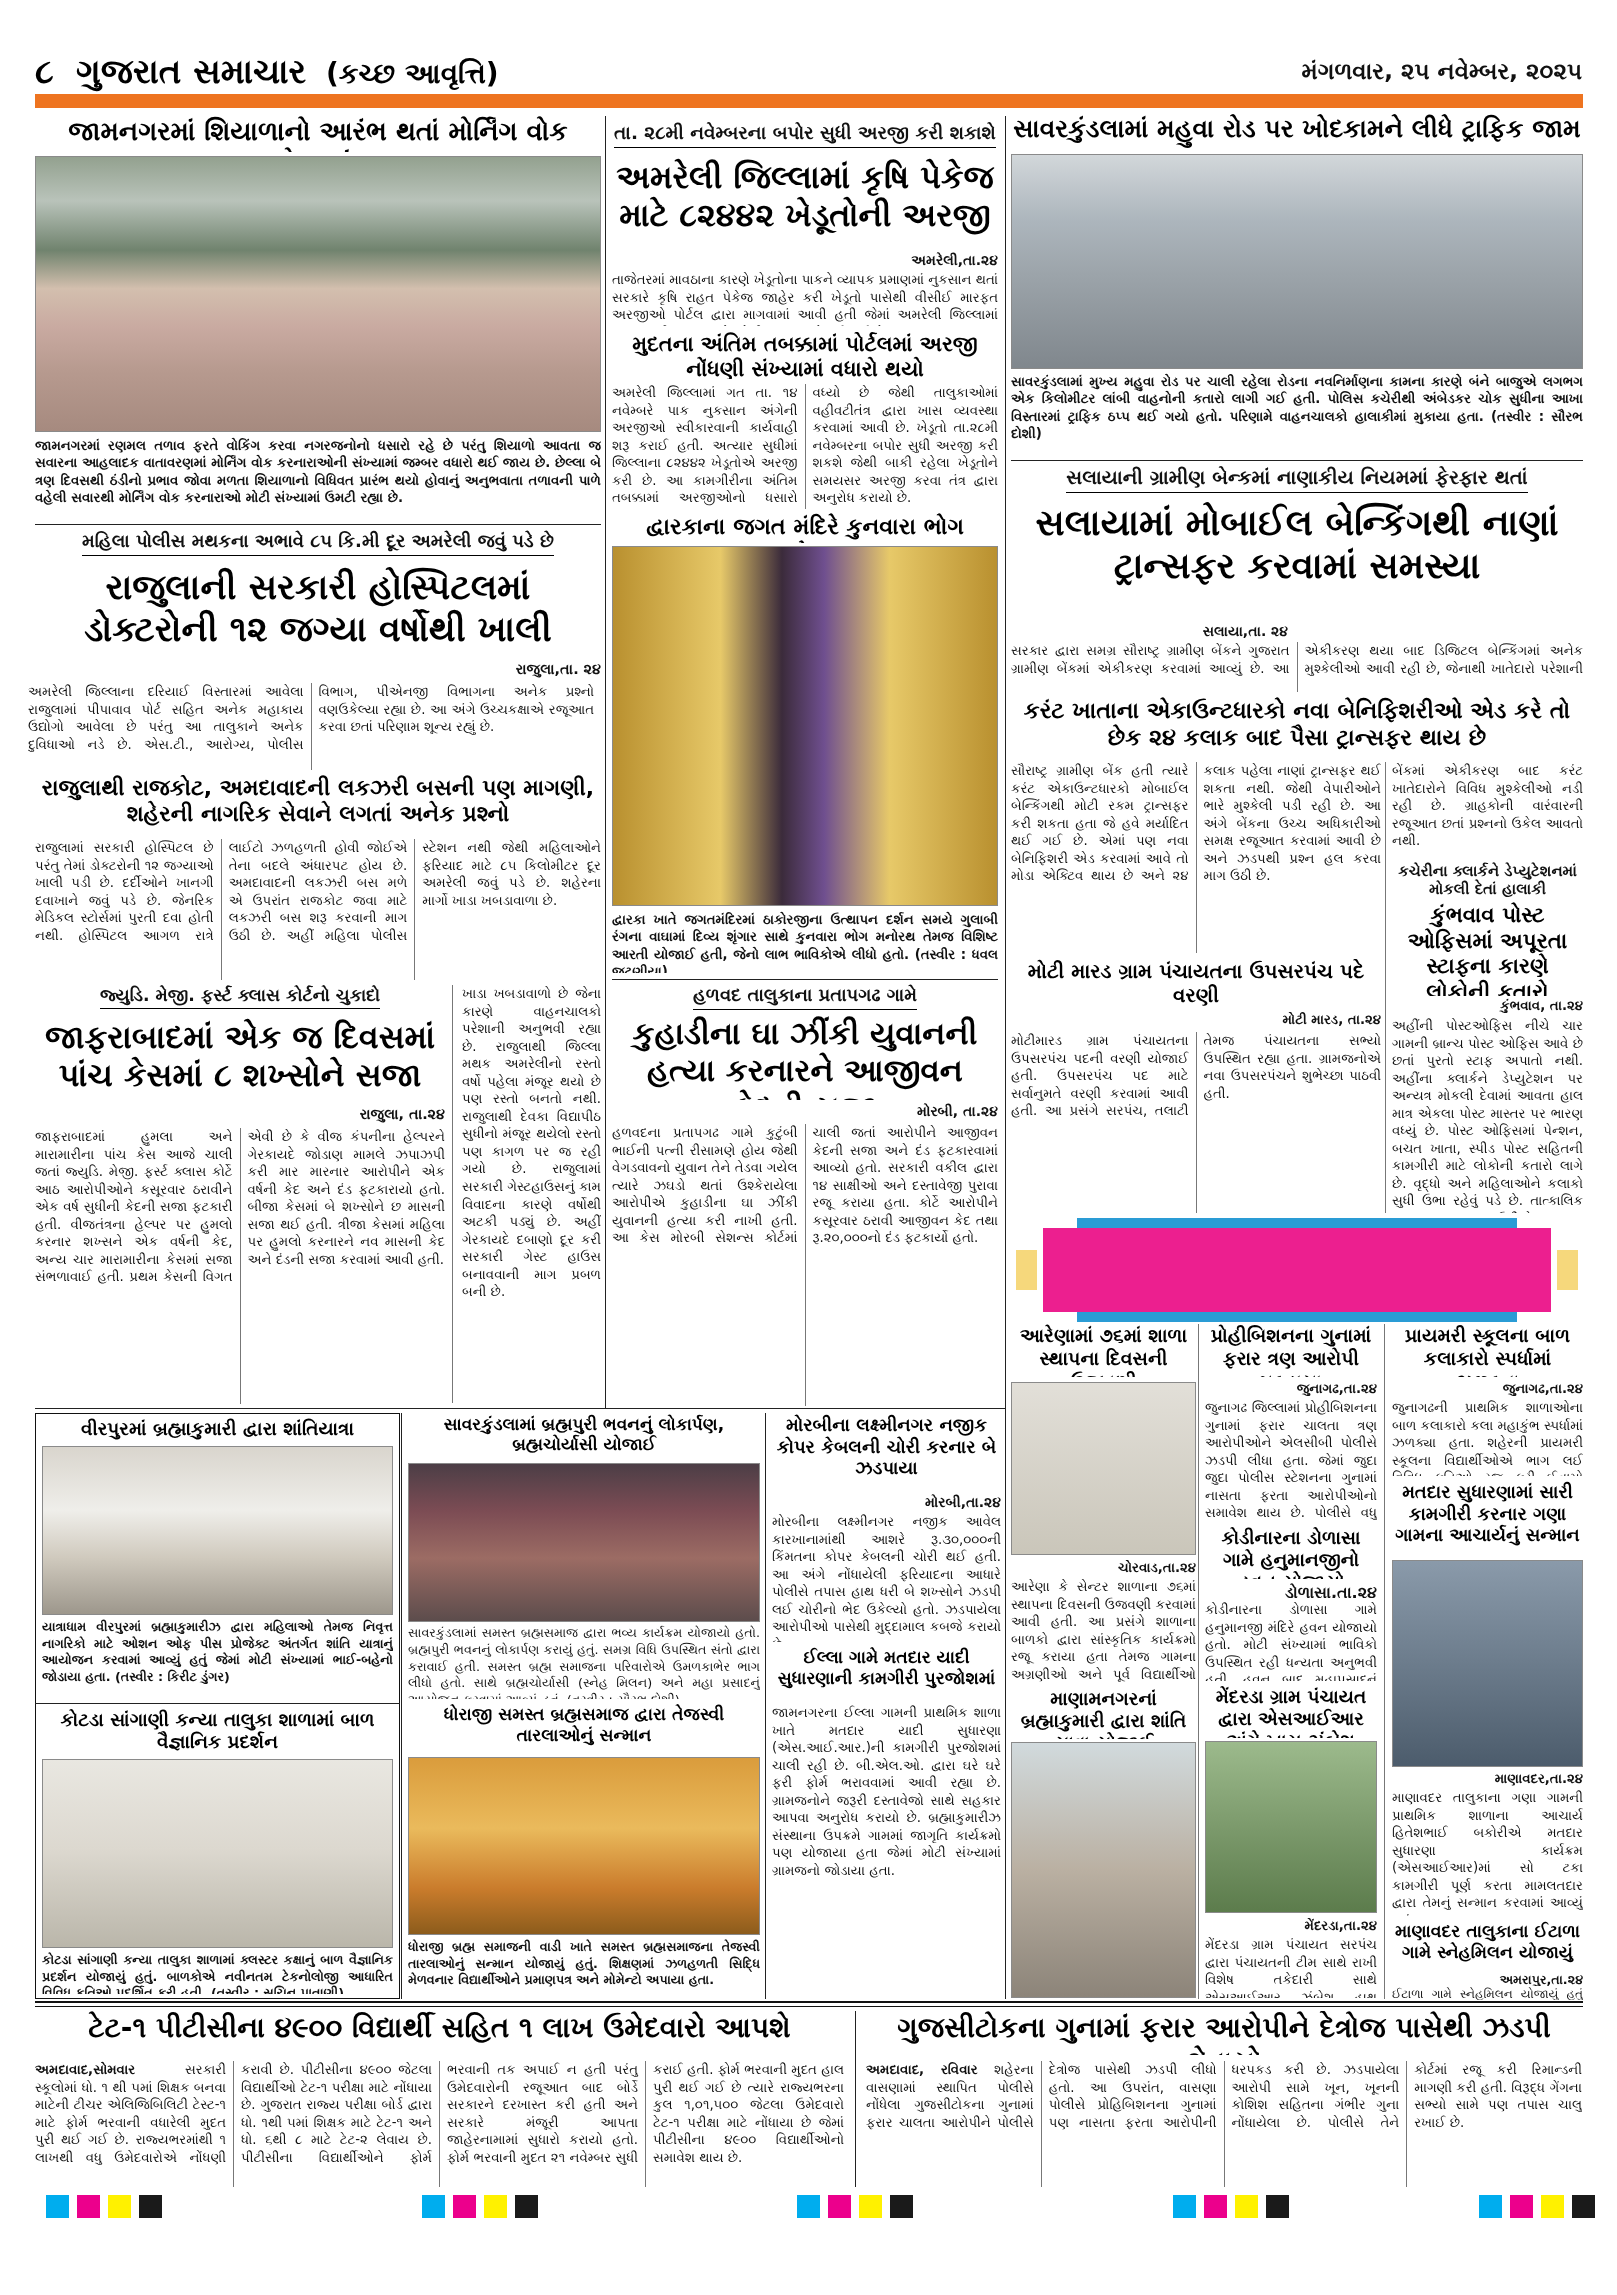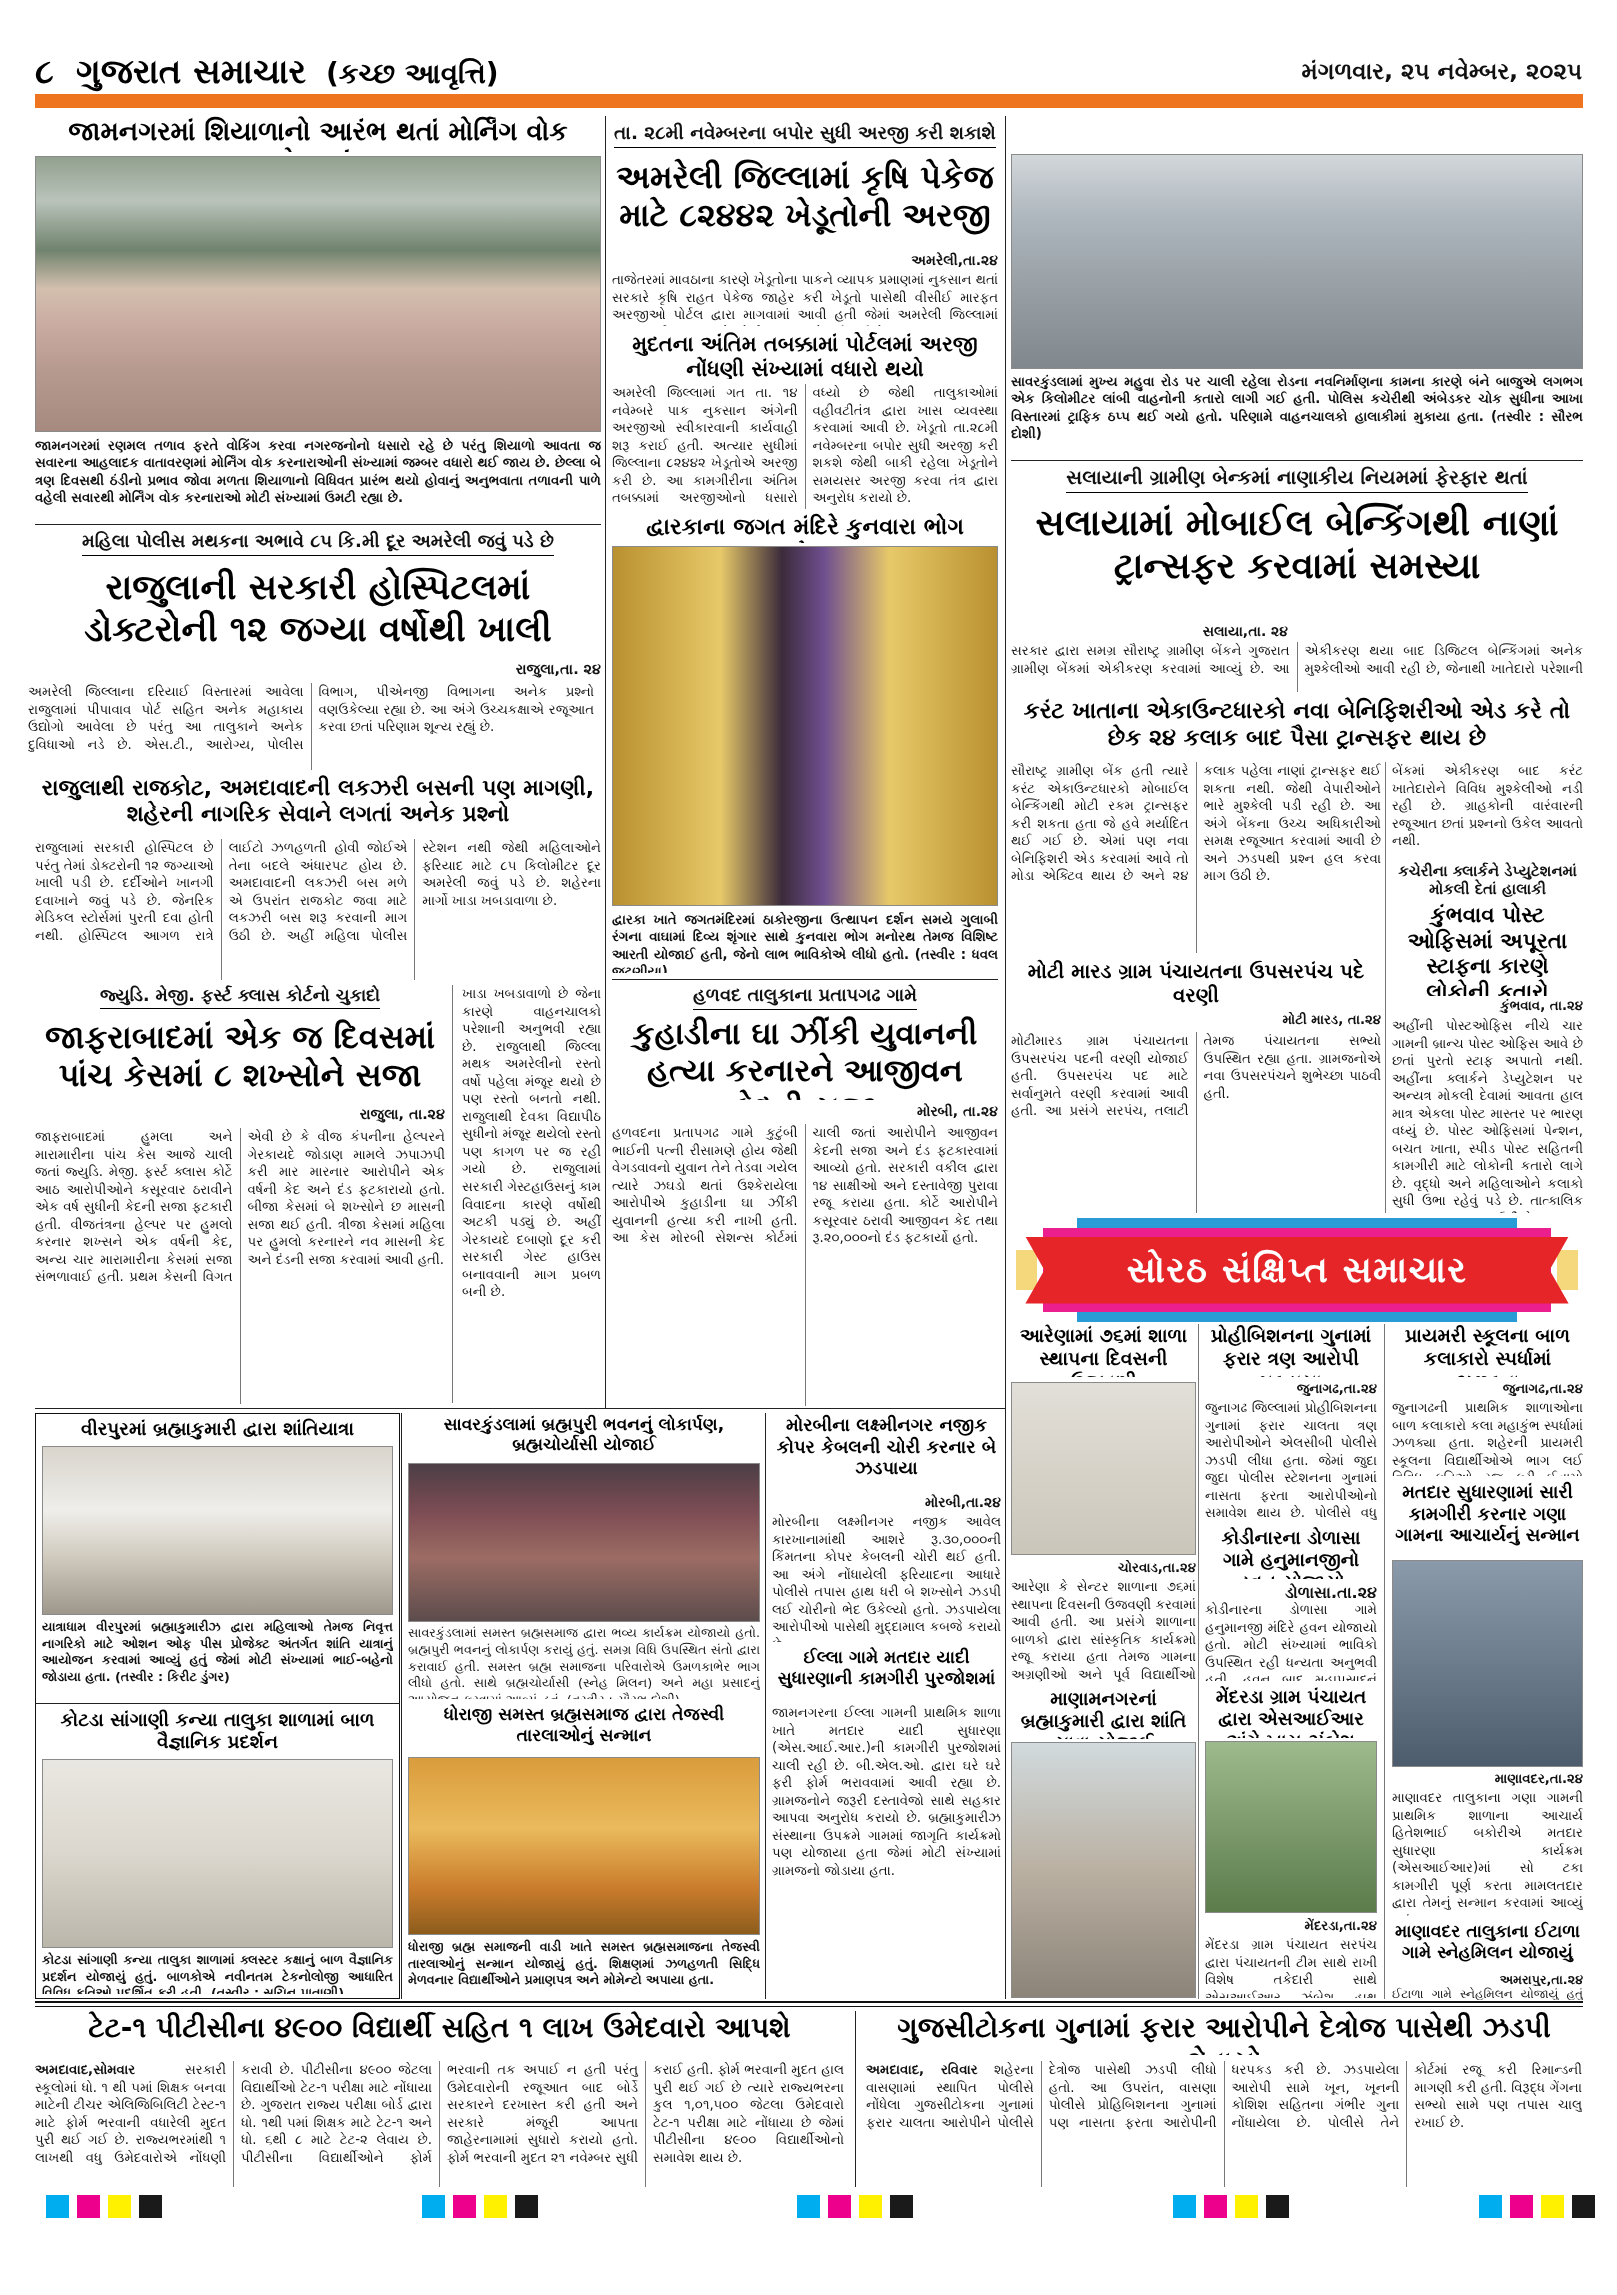--- a/index.html
+++ b/index.html
@@ -101,20 +101,21 @@
   <div class="abs photo" style="left:612px;top:546px;width:386px;height:360px;background:
       linear-gradient(90deg,#b9902f 0%,#e7c969 28%,#3b2b3b 44%,#6f4f8f 55%,#e7c969 72%,#b9902f 100%);"></div>
   <div class="abs cap" style="left:612px;top:911px;width:386px;height:62px;font-size:13.3px;">દ્વારકા ખાતે જગતમંદિરમાં ઠાકોરજીના ઉત્થાપન દર્શન સમયે ગુલાબી રંગના વાઘામાં દિવ્ય શૃંગાર સાથે કુનવારા ભોગ મનોરથ તેમજ વિશિષ્ટ આરતી યોજાઈ હતી, જેનો લાભ ભાવિકોએ લીધો હતો. (તસ્વીર : ધવલ જટણીયા)</div>
   <div class="abs hline" style="left:612px;top:979px;width:386px;"></div>
 
   <div class="abs kicker" style="left:612px;top:984px;width:386px;height:28px;font-size:18px;"><span>હળવદ તાલુકાના પ્રતાપગઢ ગામે</span></div>
   <div class="abs hl" style="left:612px;top:1015px;width:386px;height:85px;font-size:31px;">કુહાડીના ઘા ઝીંકી યુવાનની હત્યા કરનારને આજીવન કેદની સજા</div>
   <div class="abs dateline" style="left:612px;top:1103px;width:386px;height:16px;font-size:14px;">મોરબી, તા.૨૪</div>
   <div class="abs body c2" style="left:612px;top:1124px;width:386px;height:282px;font-size:13.3px;">હળવદના પ્રતાપગઢ ગામે કુટુંબી ભાઈની પત્ની રીસામણે હોય જેથી વેગડવાવનો યુવાન તેને તેડવા ગયેલ ત્યારે ઝઘડો થતાં ઉશ્કેરાયેલા આરોપીએ કુહાડીના ઘા ઝીંકી યુવાનની હત્યા કરી નાખી હતી. આ કેસ મોરબી સેશન્સ કોર્ટમાં ચાલી જતાં આરોપીને આજીવન કેદની સજા અને દંડ ફટકારવામાં આવ્યો હતો. સરકારી વકીલ દ્વારા ૧૪ સાક્ષીઓ અને દસ્તાવેજી પુરાવા રજૂ કરાયા હતા. કોર્ટે આરોપીને કસૂરવાર ઠરાવી આજીવન કેદ તથા રૂ.૨૦,૦૦૦નો દંડ ફટકાર્યો હતો.</div>
 
+  <div class="abs hl" style="left:1011px;top:114px;width:572px;height:35px;font-size:25px;">સાવરકુંડલામાં મહુવા રોડ પર ખોદકામને લીધે ટ્રાફિક જામ</div>
   <div class="abs photo" style="left:1011px;top:154px;width:572px;height:215px;background:
       linear-gradient(180deg,#d2d7da 0%,#adb6bd 30%,#9ca4aa 56%,#80878d 100%);"></div>
   <div class="abs cap" style="left:1011px;top:373px;width:572px;height:82px;font-size:13.3px;">સાવરકુંડલામાં મુખ્ય મહુવા રોડ પર ચાલી રહેલા રોડના નવનિર્માણના કામના કારણે બંને બાજુએ લગભગ એક કિલોમીટર લાંબી વાહનોની કતારો લાગી ગઈ હતી. પોલિસ કચેરીથી અંબેડકર ચોક સુધીના આખા વિસ્તારમાં ટ્રાફિક ઠપ્પ થઈ ગયો હતો. પરિણામે વાહનચાલકો હાલાકીમાં મુકાયા હતા. (તસ્વીર : સૌરભ દોશી)</div>
   <div class="abs hline" style="left:1011px;top:460px;width:572px;"></div>
 
   <div class="abs kicker" style="left:1011px;top:466px;width:572px;height:31px;font-size:19.6px;"><span>સલાયાની ગ્રામીણ બેન્કમાં નાણાકીય નિયમમાં ફેરફાર થતાં</span></div>
   <div class="abs hl" style="left:1011px;top:501px;width:572px;height:118px;font-size:36px;">સલાયામાં મોબાઈલ બેન્કિંગથી નાણાં ટ્રાન્સફર કરવામાં સમસ્યા</div>
   <div class="abs dateline" style="left:1011px;top:623px;width:277px;height:16px;font-size:14px;">સલાયા,તા. ૨૪</div>
   <div class="abs body c2" style="left:1011px;top:642px;width:572px;height:50px;font-size:13.3px;">સરકાર દ્વારા સમગ્ર સૌરાષ્ટ્ર ગ્રામીણ બેંકને ગુજરાત ગ્રામીણ બેંકમાં એકીકરણ કરવામાં આવ્યું છે. આ એકીકરણ થયા બાદ ડિજિટલ બેન્કિંગમાં અનેક મુશ્કેલીઓ આવી રહી છે, જેનાથી ખાતેદારો પરેશાની અનુભવી રહ્યા છે. સૌથી વધુ કરંટ ખાતેદારોને મુશ્કેલીનો સામનો કરવો પડે છે.</div>
   <div class="abs hl" style="left:1011px;top:697px;width:572px;height:60px;font-size:22.5px;">કરંટ ખાતાના એકાઉન્ટધારકો નવા બેનિફિશરીઓ એડ કરે તો છેક ૨૪ કલાક બાદ પૈસા ટ્રાન્સફર થાય છે</div>
@@ -129,23 +130,20 @@
 
   <div class="abs hl" style="left:1011px;top:959px;width:370px;height:50px;font-size:20px;">મોટી મારડ ગ્રામ પંચાયતના ઉપસરપંચ પદે વરણી</div>
   <div class="abs dateline" style="left:1011px;top:1012px;width:370px;height:15px;font-size:13.3px;">મોટી મારડ, તા.૨૪</div>
   <div class="abs body c2" style="left:1011px;top:1032px;width:370px;height:181px;font-size:13.3px;">મોટીમારડ ગ્રામ પંચાયતના ઉપસરપંચ પદની વરણી યોજાઈ હતી. ઉપસરપંચ પદ માટે સર્વાનુમતે વરણી કરવામાં આવી હતી. આ પ્રસંગે સરપંચ, તલાટી તેમજ પંચાયતના સભ્યો ઉપસ્થિત રહ્યા હતા. ગ્રામજનોએ નવા ઉપસરપંચને શુભેચ્છા પાઠવી હતી.</div>
 
   <div class="abs" style="left:1011px;top:1218px;width:572px;height:104px;">
     <div class="abs" style="inset: 0px 66px; background: rgb(42, 156, 213);"></div>
     <div class="abs" style="left: 4.6px; top: 32px; width: 21px; height: 40px; background: rgb(246, 216, 124);"></div>
     <div class="abs" style="right: 4.6px; top: 32px; width: 21px; height: 40px; background: rgb(246, 216, 124);"></div>
     <div class="abs" style="inset: 10.4px 32px; background: rgb(236, 31, 143);"></div>
-    <div class="abs" style="inset: 18.5px 14.4px; clip-path: polygon(0px 0px, 100% 0px, 96.5% 50%, 100% 100%, 0px 100%, 3.5% 50%); background: rgb(230, 37, 41);">
-      <div class="ribbon-label">સોરઠ સંક્ષિપ્ત સમાચાર</div>
-    </div>
   </div>
 
   <div class="abs vrule" style="left:1198px;top:1324px;height:675px;width:0.6px;background:#777;"></div>
   <div class="abs vrule" style="left:1384px;top:1324px;height:675px;width:0.6px;background:#777;"></div>
 
   <div class="abs hl" style="left:1011px;top:1324px;width:185px;height:53px;font-size:19px;">આરેણામાં ૭૬માં શાળા સ્થાપના દિવસની ઉજવણી</div>
   <div class="abs photo" style="left:1011px;top:1382px;width:185px;height:173px;background:
       linear-gradient(180deg,#e2dfd8 0%,#cac6ba 100%);"></div>
   <div class="abs dateline" style="left:1011px;top:1560px;width:185px;height:15px;font-size:13.3px;">ચોરવાડ,તા.૨૪</div>
   <div class="abs body" style="left:1011px;top:1578px;width:185px;height:105px;font-size:13.3px;">આરેણા કે સેન્ટર શાળાના ૭૬માં સ્થાપના દિવસની ઉજવણી કરવામાં આવી હતી. આ પ્રસંગે શાળાના બાળકો દ્વારા સાંસ્કૃતિક કાર્યક્રમો રજૂ કરાયા હતા તેમજ ગામના અગ્રણીઓ અને પૂર્વ વિદ્યાર્થીઓ ઉપસ્થિત રહ્યા હતા.</div>

